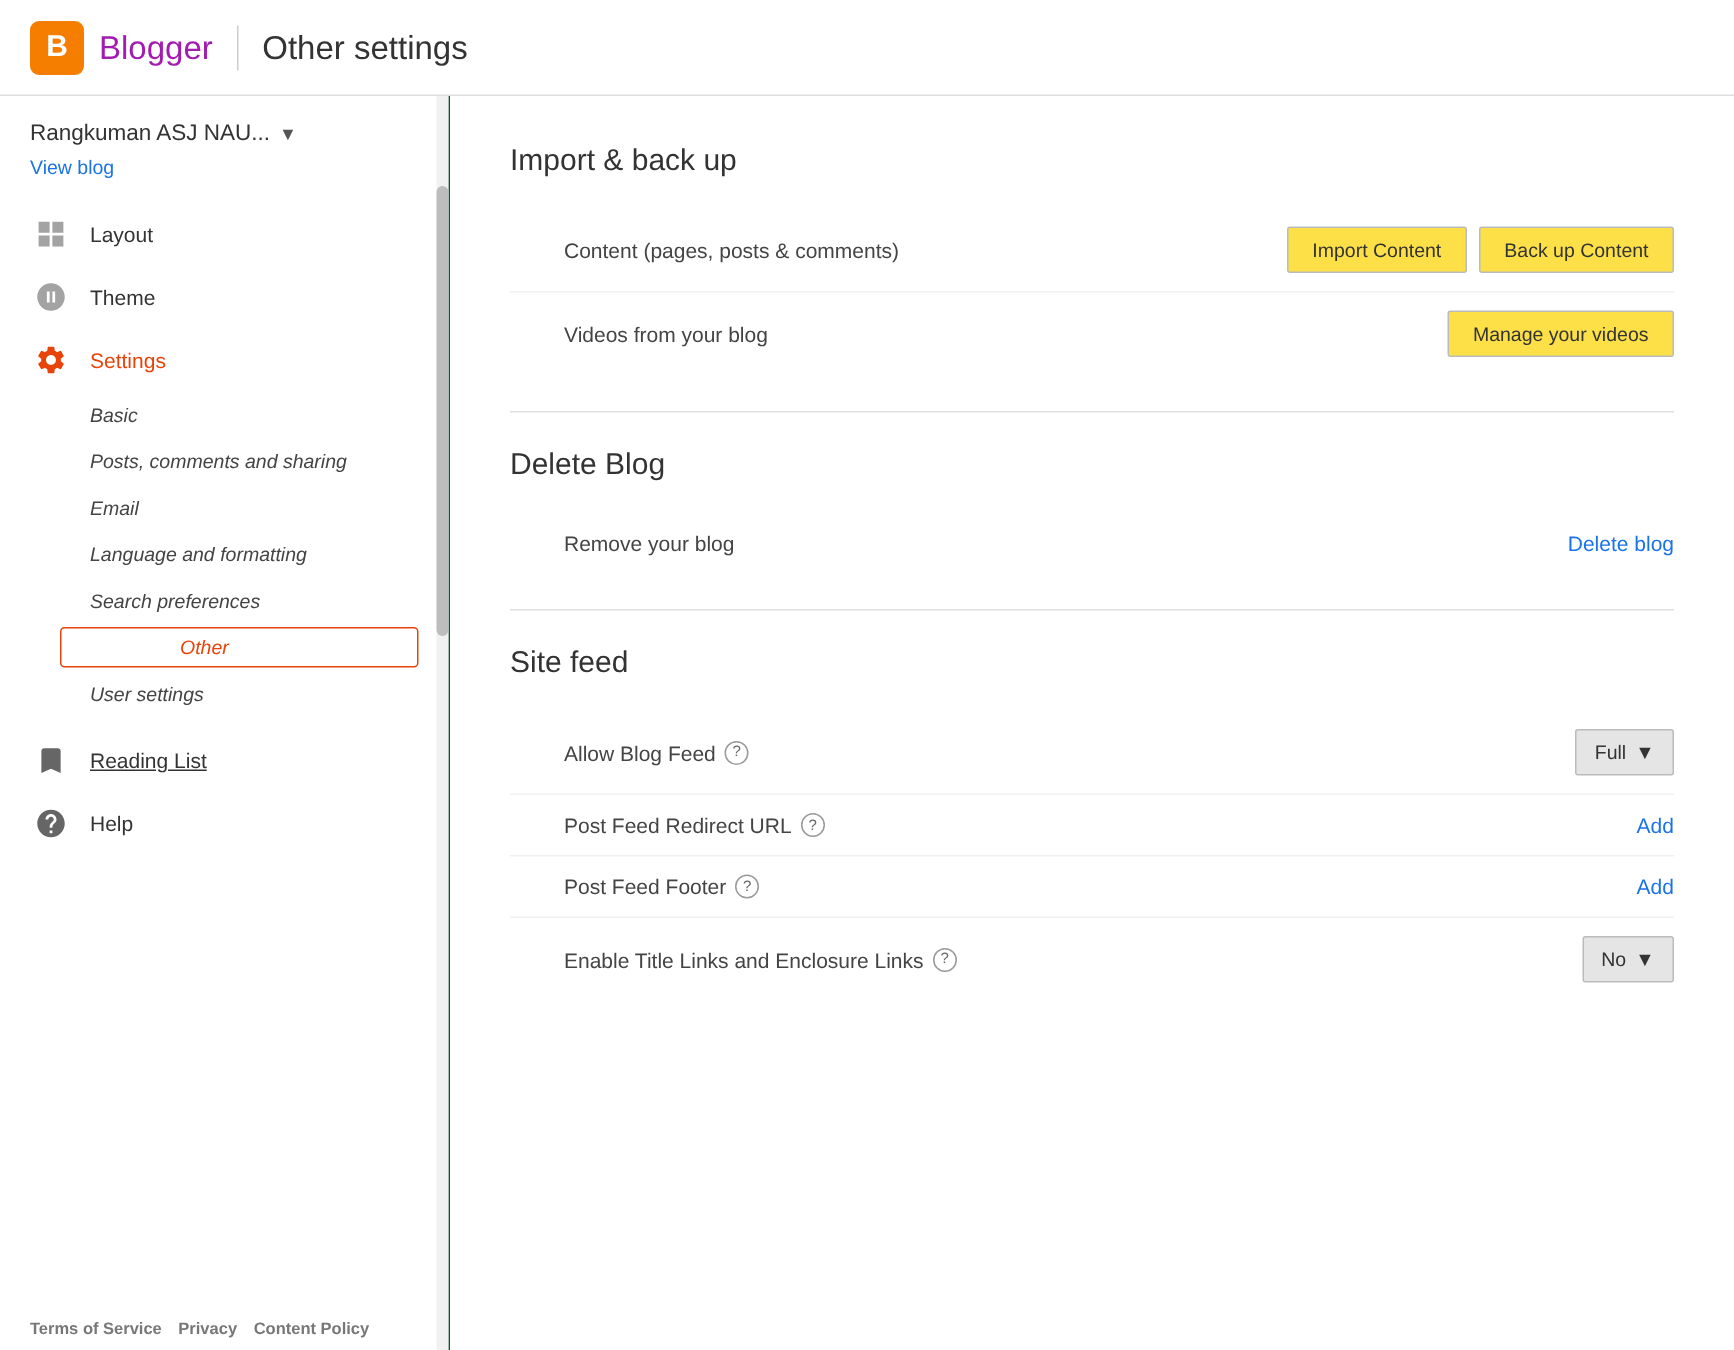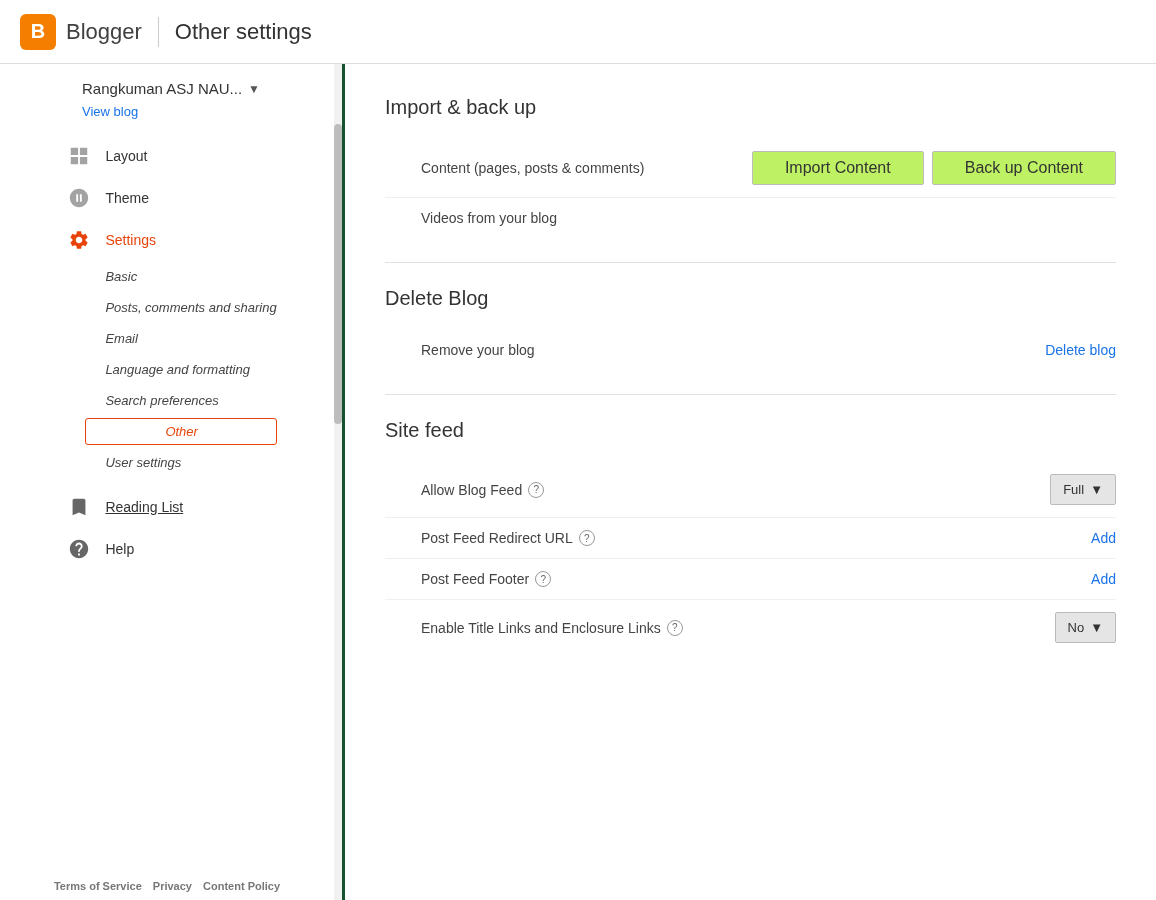--- a/index.html
+++ b/index.html
@@ -23,21 +23,21 @@
       align-items: center;
       justify-content: center;
       color: white;
       font-weight: bold;
       font-size: 20px;
       flex-shrink: 0;
     }
     .blogger-name {
       font-size: 22px;
       font-weight: 400;
-      color: #404040;
+      color: #a21caf;
       margin-left: 10px;
     }
     .header-divider {
       width: 1px;
       height: 30px;
       background: #ccc;
       margin: 0 16px;
     }
     .header-title {
       font-size: 22px;
@@ -46,28 +46,27 @@
     }
 
     
     .app-body {
       display: flex;
       height: calc(900px - 64px);
     }
 
     
     .sidebar {
-      width: 345px;
+      width: 300px;
       background: #fff;
-      border-right: 3px solid #14532d;
+      border-right: 1px solid #14532d;
       display: flex;
       flex-direction: column;
       overflow: hidden;
       position: relative;
-      align-items: center;
     }
     .sidebar-top {
       padding: 16px 20px 8px 20px;
     }
     .blog-selector {
       display: flex;
       align-items: center;
       cursor: pointer;
       margin-bottom: 6px;
     }
@@ -206,25 +205,25 @@
       gap: 6px;
       margin-left: 36px;
     }
     .setting-actions {
       display: flex;
       gap: 8px;
       align-items: center;
     }
 
     .btn {
-      padding: 7px 32px;
+      padding: 7px 16px;
       border: 1px solid #bbb;
-      background: #bef264;
-      color: #333;
-      font-size: 16px;
+      background: #fde047;
+      color: #333;
+      font-size: 13px;
       cursor: pointer;
       border-radius: 2px;
     }
 
     .link-btn {
       color: #1a73e8;
       background: none;
       border: none;
       cursor: pointer;
       font-size: 14px;
@@ -361,20 +360,23 @@
       <div class="setting-row">
         <span class="setting-label">Content (pages, posts &amp; comments)</span>
         <div class="setting-actions">
           <button class="btn">Import Content</button>
           <button class="btn">Back up Content</button>
         </div>
       </div>
 
       <div class="setting-row">
         <span class="setting-label">Videos from your blog</span>
+        <div class="setting-actions">
+          <button class="btn">Manage your videos</button>
+        </div>
       </div>
     </div>
 
     <hr class="section-divider">
 
     <div class="section">
       <div class="section-title">Delete Blog</div>
 
       <div class="setting-row">
         <span class="setting-label">Remove your blog</span>

